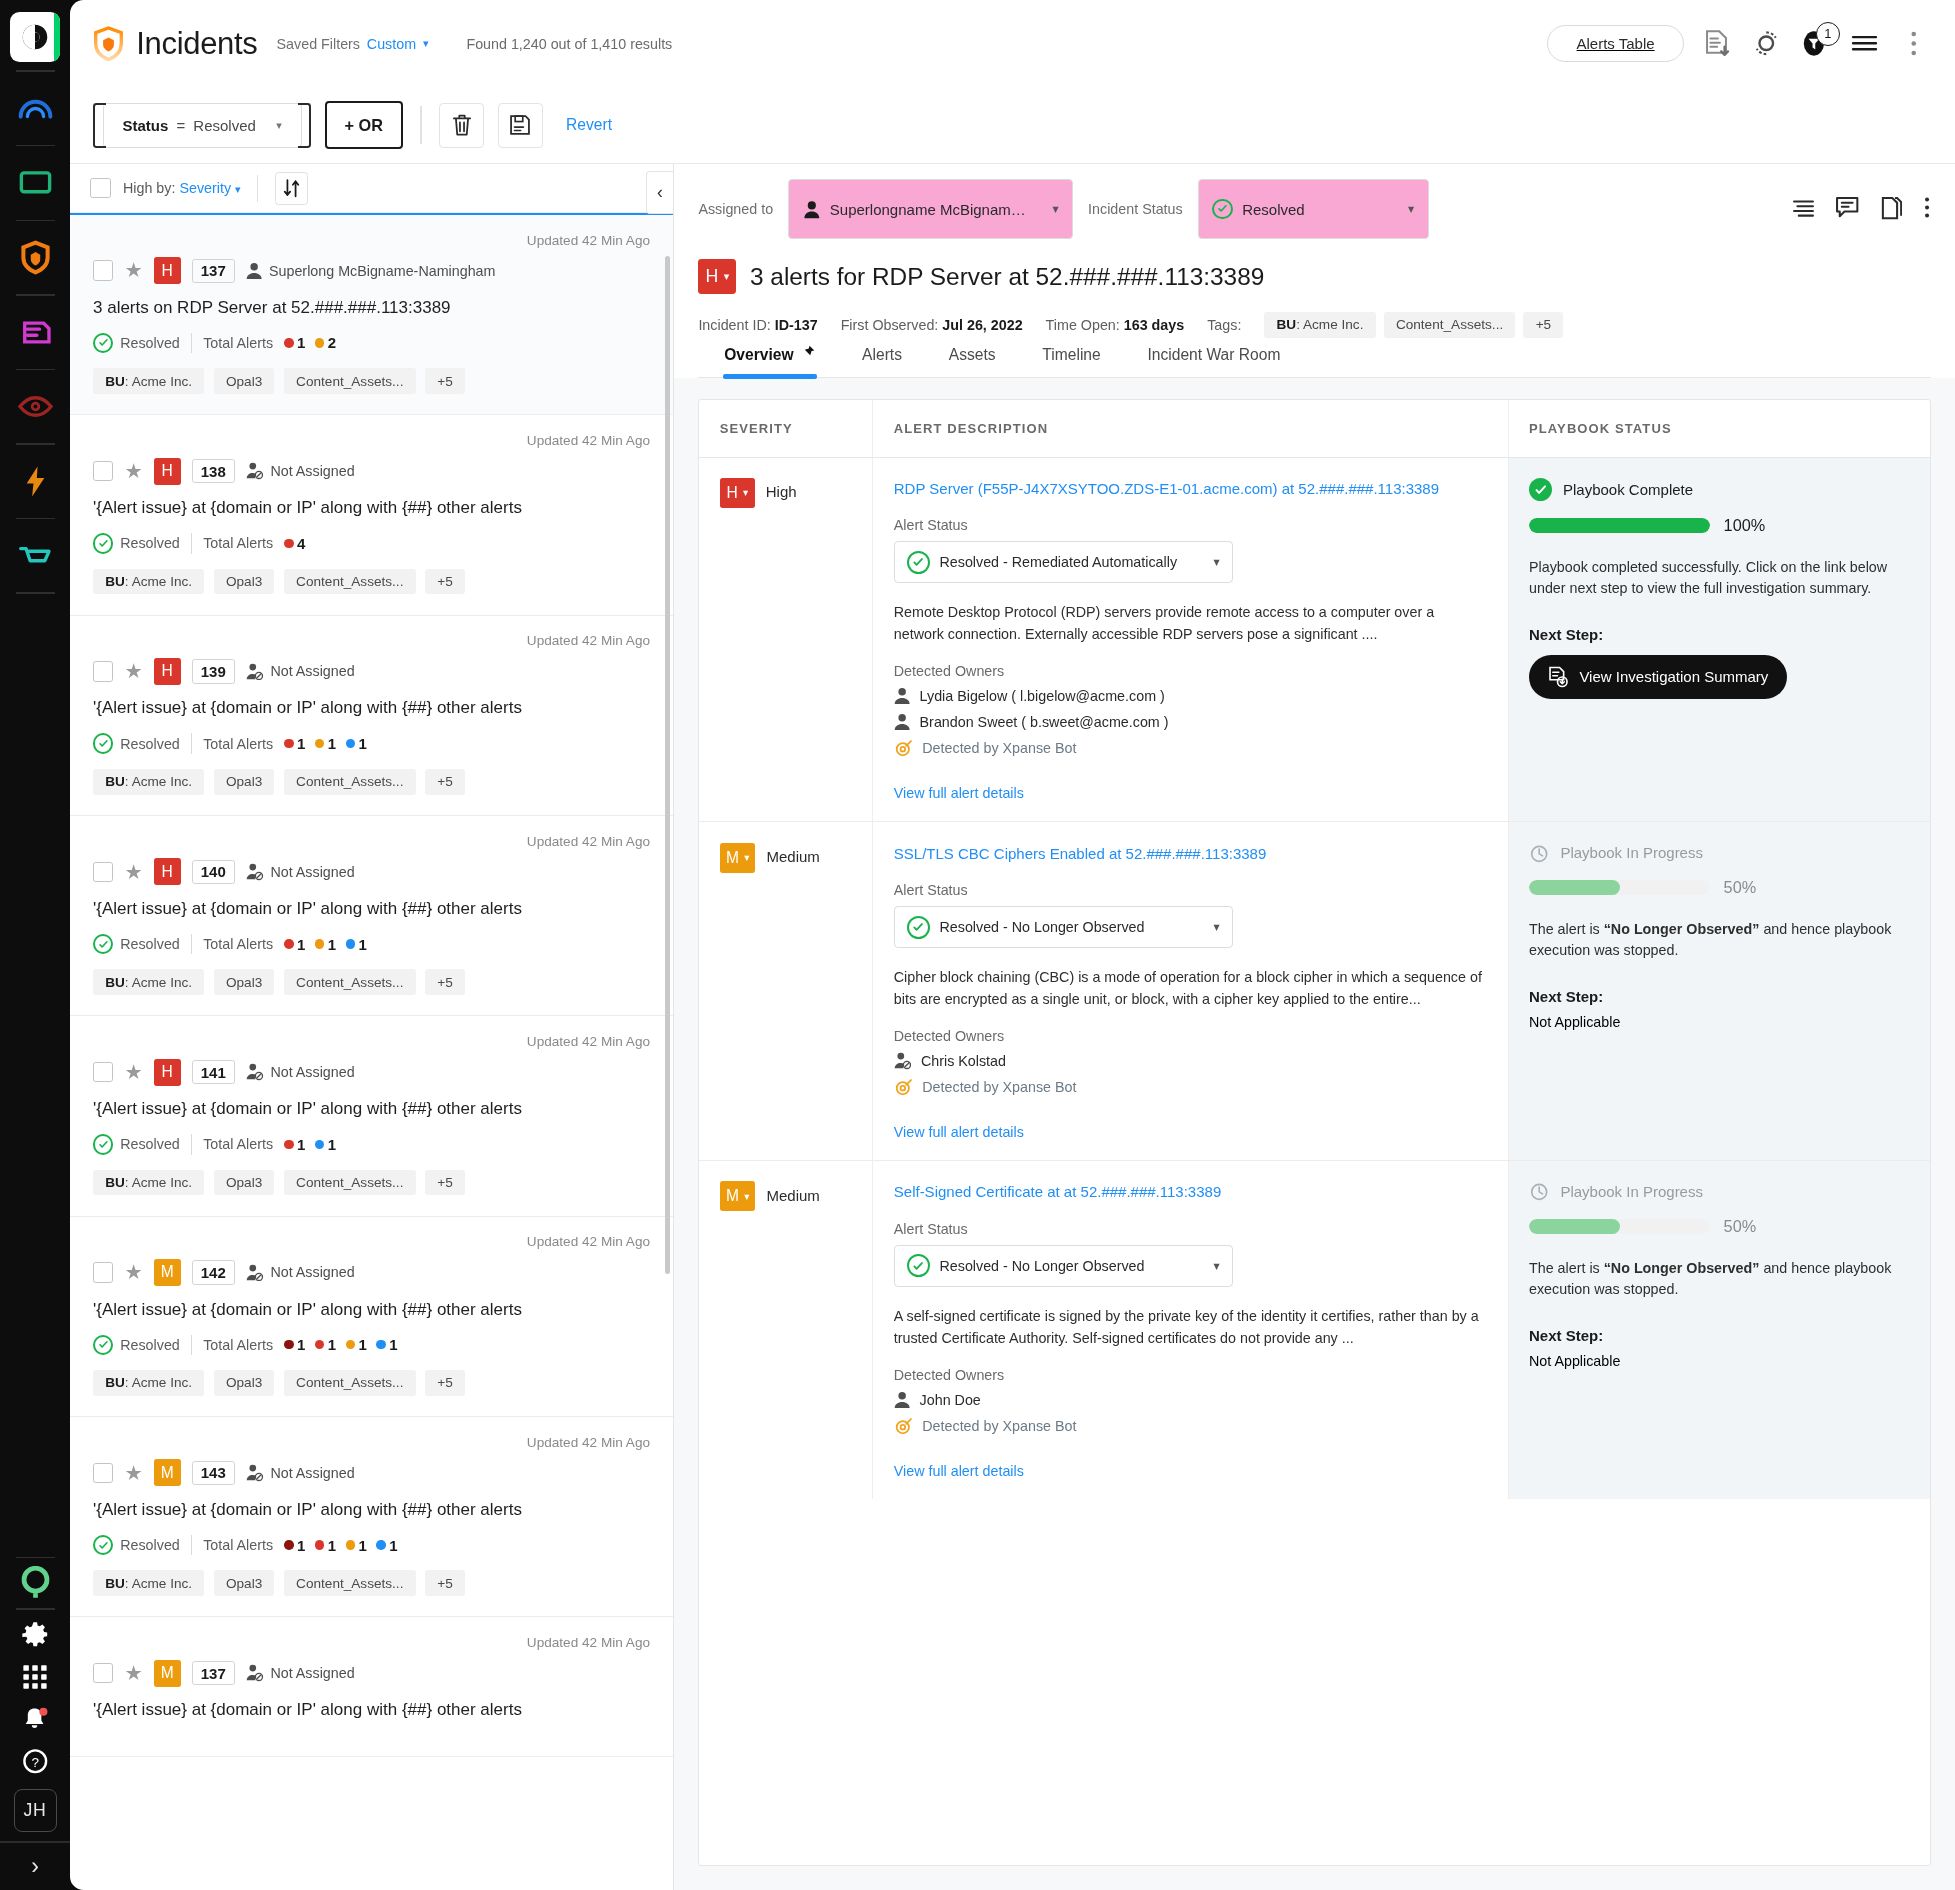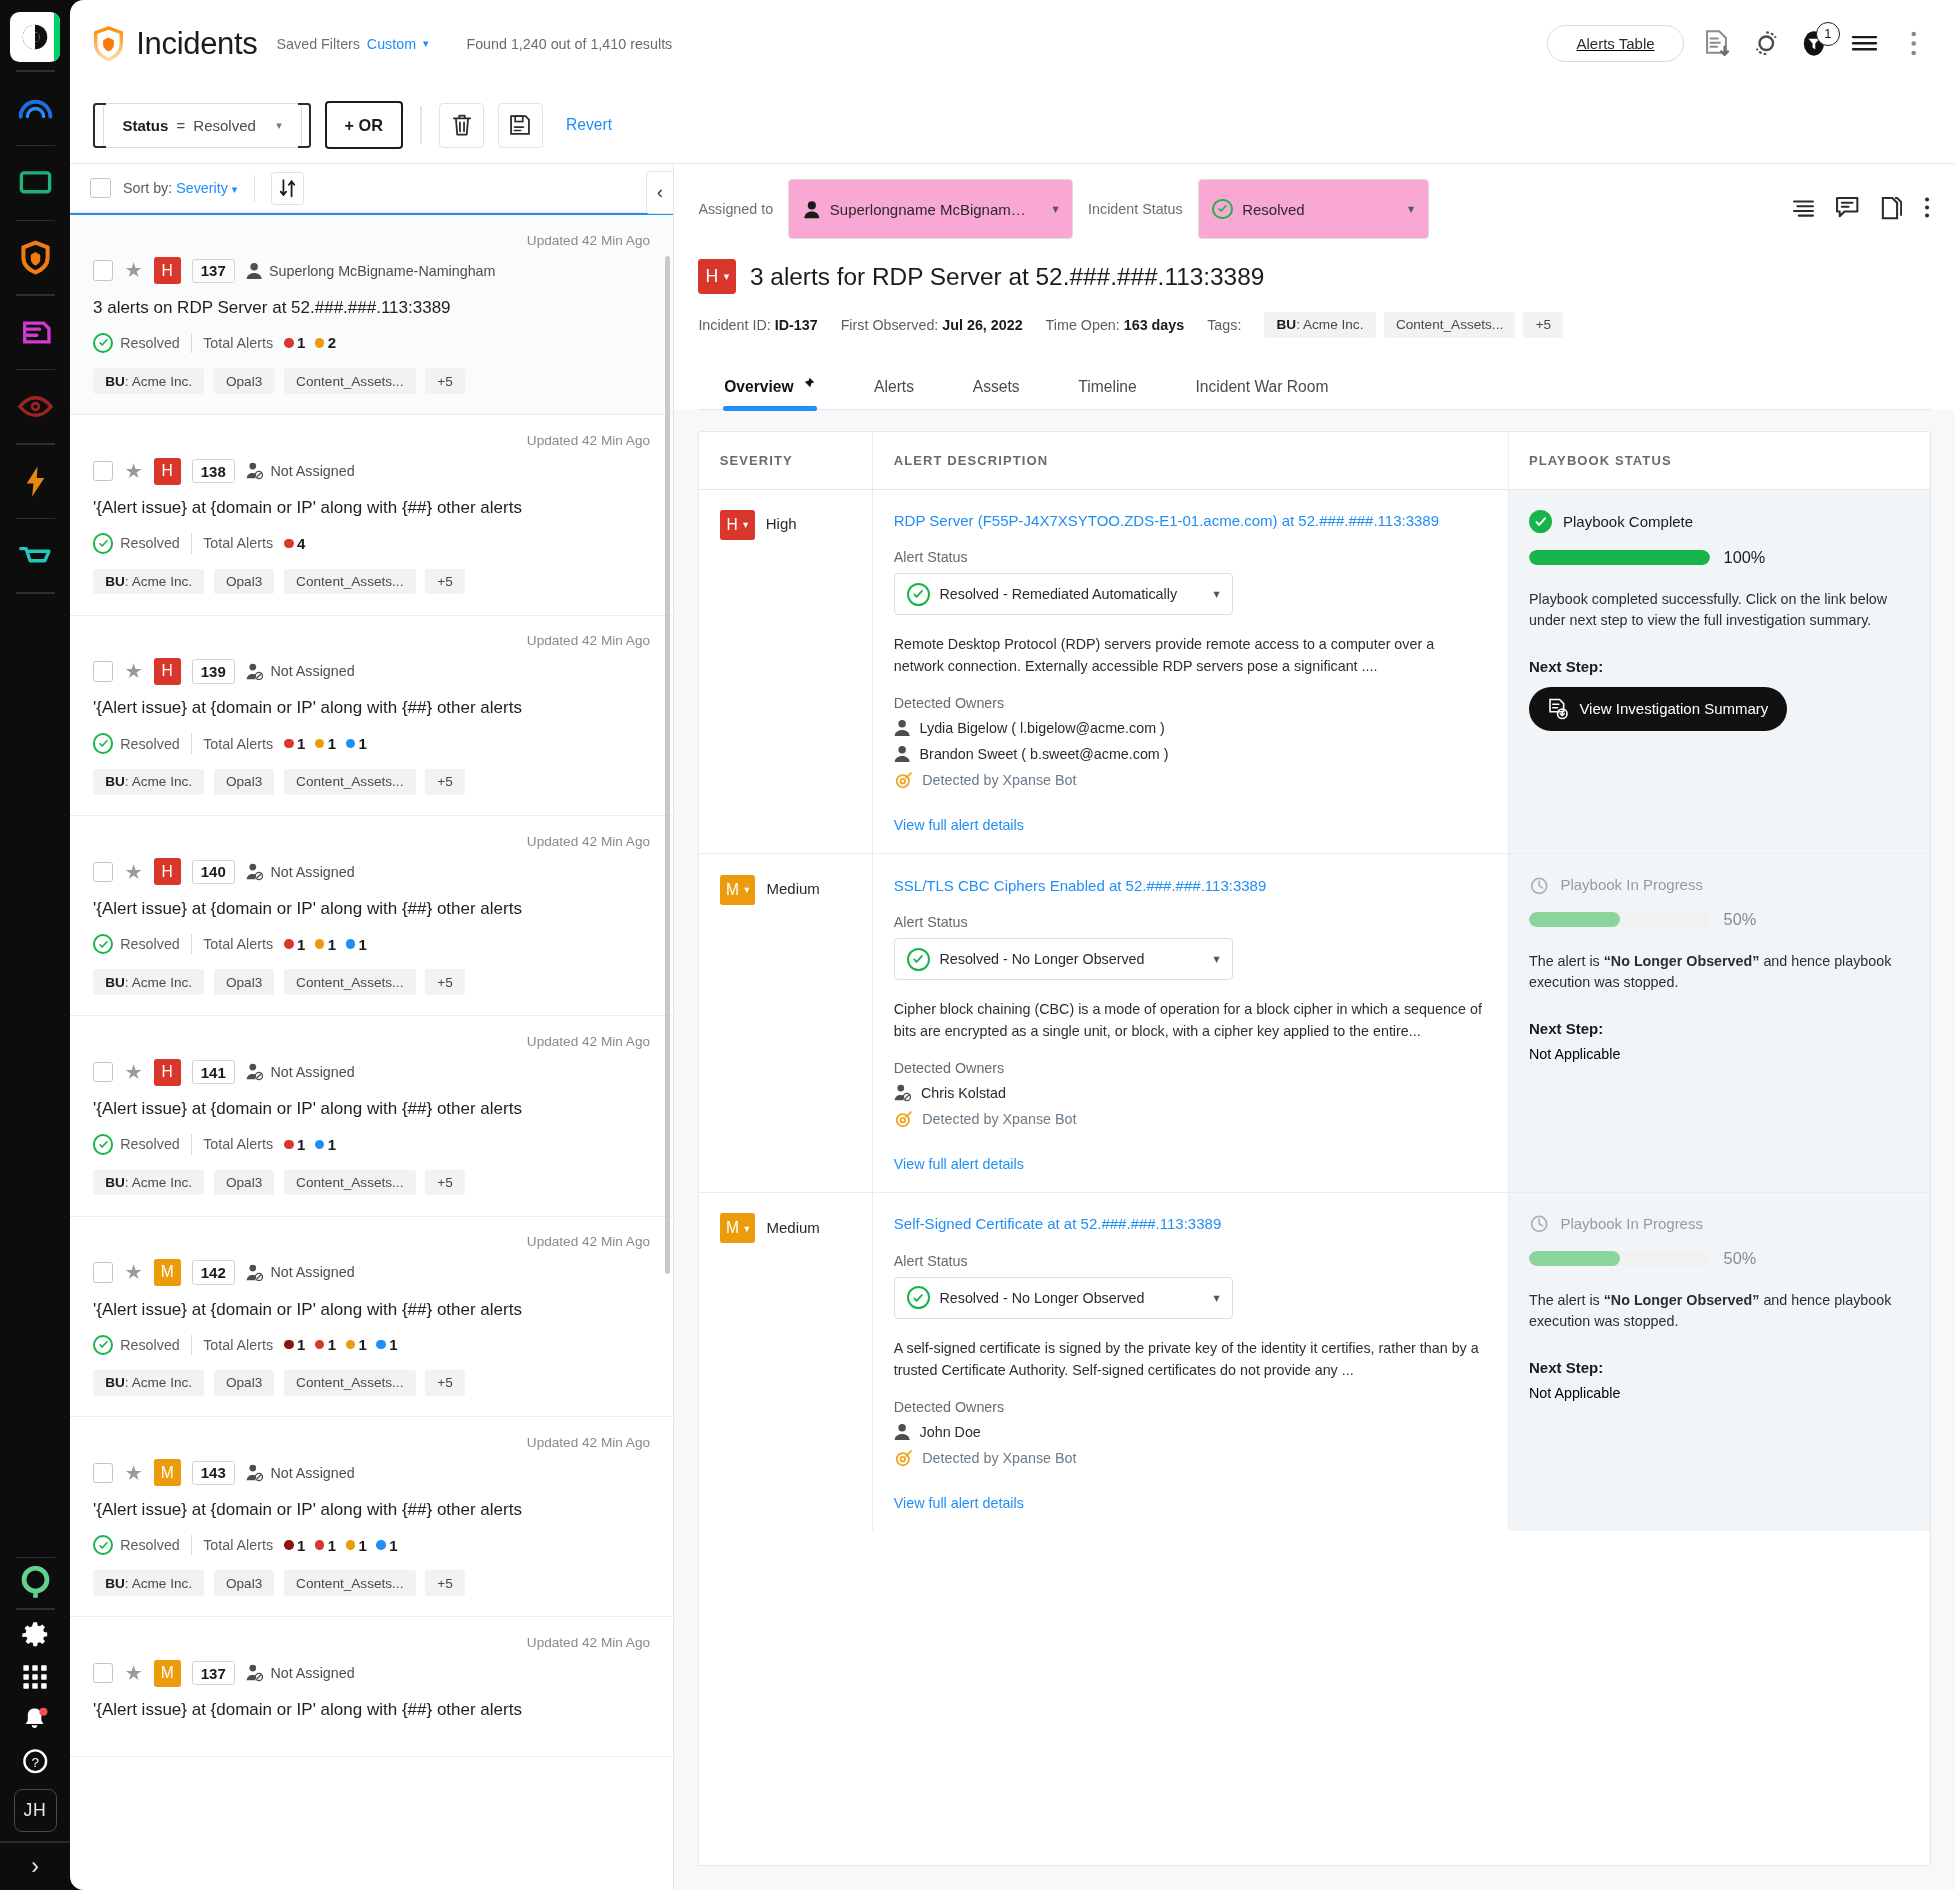--- a/index.html
+++ b/index.html
@@ -149,21 +149,21 @@
   .select .txt{ font-size:15px; color:#2a2a2a; white-space:nowrap; overflow:hidden; text-overflow:ellipsis;}
   .select .cdown{ margin-left:auto; color:#555; font-size:12.2px; padding-left:12.2px;}
   .dt-icons{ margin-left:auto; display:flex; align-items:center; gap: 20.4px;}
   .dt-title-row{ display:flex; align-items:center; gap: 13.6px; margin-top: 20.4px;}
   .sev-lg { height:35px; min-width:38px; border-radius:3.4px; background:#d9362c; color:#fff; display:flex; align-items:center; justify-content:center; gap:5.4px; padding:0 6.8px; font-size:17.7px;}
   .sev-lg .cd{ font-size:11px; opacity:.95;}
   .dt-title{ font-size:24.4px; color:#1b1b1b;}
   .dt-meta{ display:flex; align-items:center; gap: 23px; margin-top: 17.7px; font-size:14.3px; color:#5e5e5e; flex-wrap:wrap;}
   .dt-meta b{ color:#1b1b1b;}
   .dt-tags{ display:flex; gap:8.1px; align-items:center;}
-  .tabs{ display:flex; gap: 56px; padding: 0 24.4px; margin-top: 32px; border-bottom:1.4px solid #e6e6e6;text-align:center;}
+  .tabs{ display:flex; gap: 44px; padding: 0 24.4px; margin-top: 0; border-bottom:1.4px solid #e6e6e6;text-align:center;}
   .tab{ padding: 6.8px 1.4px 12.2px; font-size:15.6px; color:#4b4b4b; cursor:pointer; position:relative; display:flex; align-items:center; gap:6.8px;}
   .tab.active{ color:#131313; font-weight:700;}
   .tab.active::after{ content:""; position:absolute; left:0; right:0; bottom:-1.4px; height:4.1px; background:#1f8ef5; border-radius:2px;}
 
   .tab-body{ flex:1; background:#f7f8f9; padding: 20.4px 24.4px 24.4px; overflow:hidden;}
   .alert-table{ background:#fff; border:1.4px solid #e6e6e6; border-radius:2.7px; display:flex; flex-direction:column; height:100%; overflow:hidden;}
   .at-head{ display:flex; border-bottom:1.4px solid #e6e6e6; height: 58px; align-items:center; flex: 0 0 58px;}
   .at-head .c{ font-size:13px; letter-spacing:1.1px; color:#6a6a6a; font-weight:700; padding: 0 20.4px; height:100%; display:flex; align-items:center;}
   .col-sev{ width: 174px; flex:0 0 174px; border-right:1.4px solid #eee;}
   .col-desc{ flex:1; min-width:0; border-right:1.4px solid #eee;}
@@ -409,21 +409,21 @@
       </div>
       <div class="revert">Revert</div>
     </div>
 
     <div class="body">
 
       <div class="list-pane">
         <div class="list-head">
           <div class="cb"></div>
           <div class="sortby">
-            <span>Sort by:</span>
+            <span>High by:</span>
             <span class="blue">Severity</span>
             <span class="chev">▾</span>
           </div>
           <div class="vdiv" style="height:27px"></div>
           <div class="sort-dir">
             <svg width="19" height="20.4" viewBox="0 0 28 30">
                 <path d="M8 3v22M8 25l-4-5M8 25l4-5M20 27V5M20 5l-4 5M20 5l4 5" fill="none" stroke="#1b1b1b" stroke-width="2.6" stroke-linecap="round" stroke-linejoin="round"></path>
               </svg>
           </div>
         </div>

